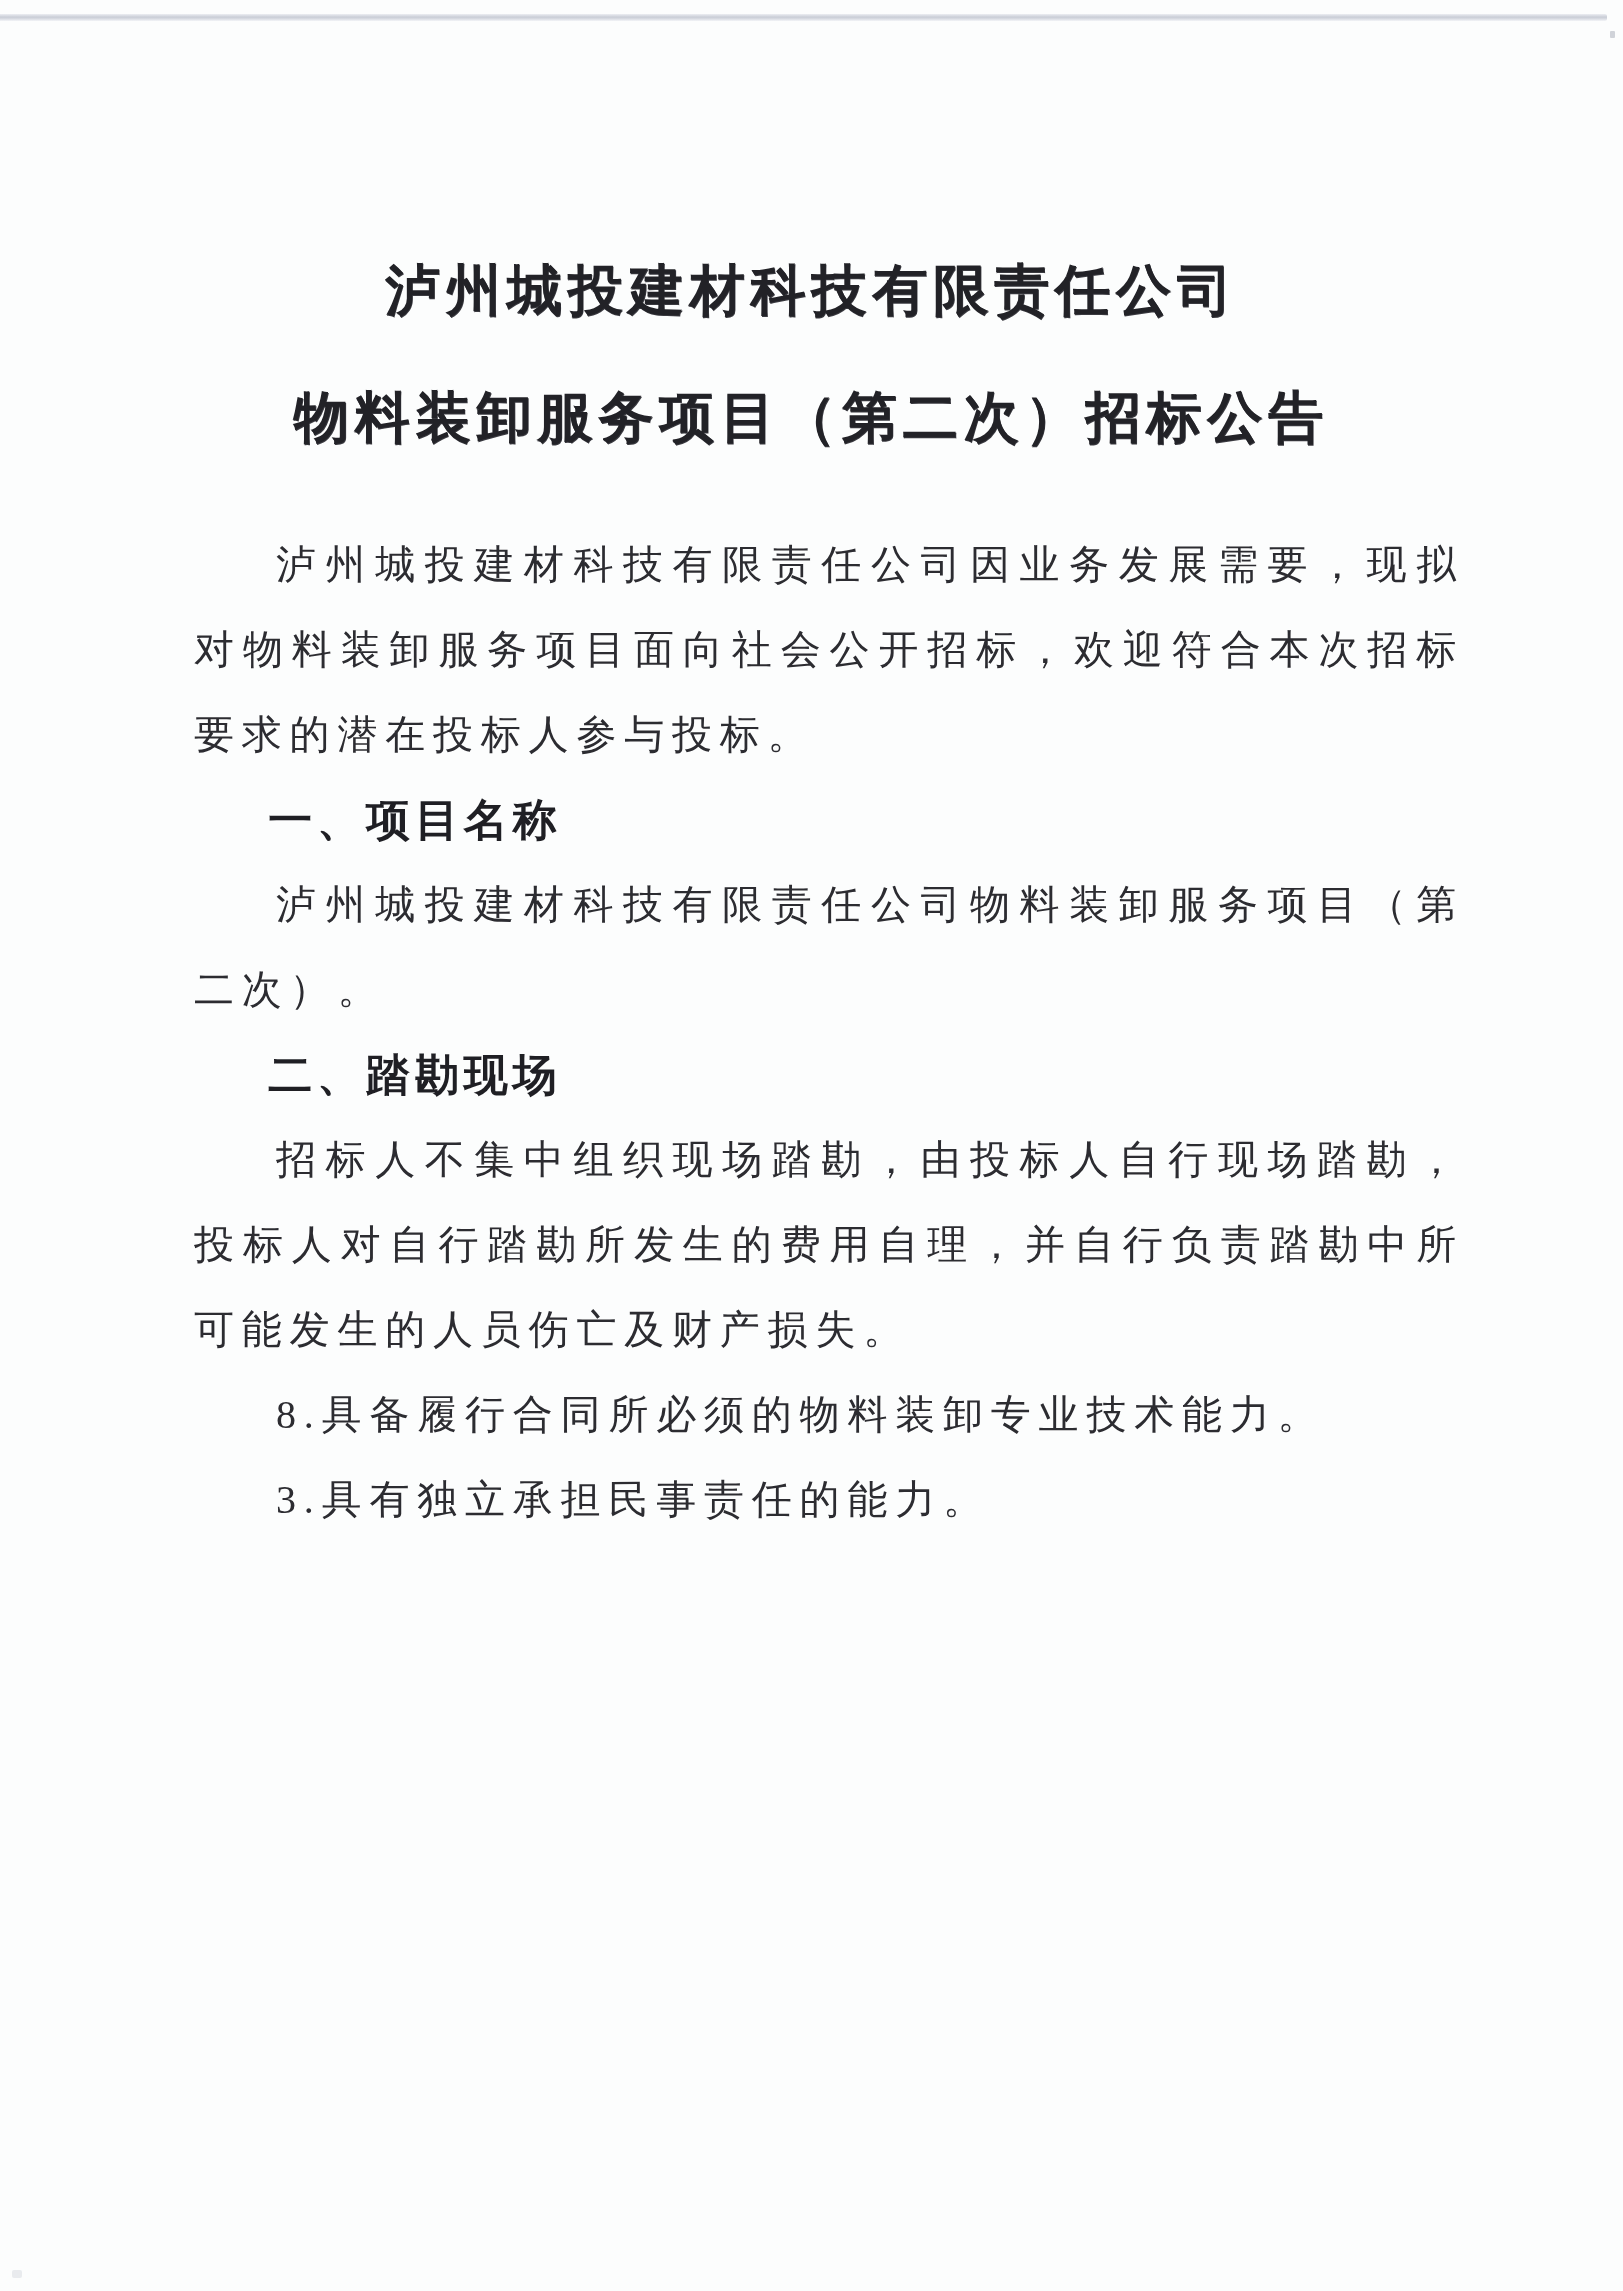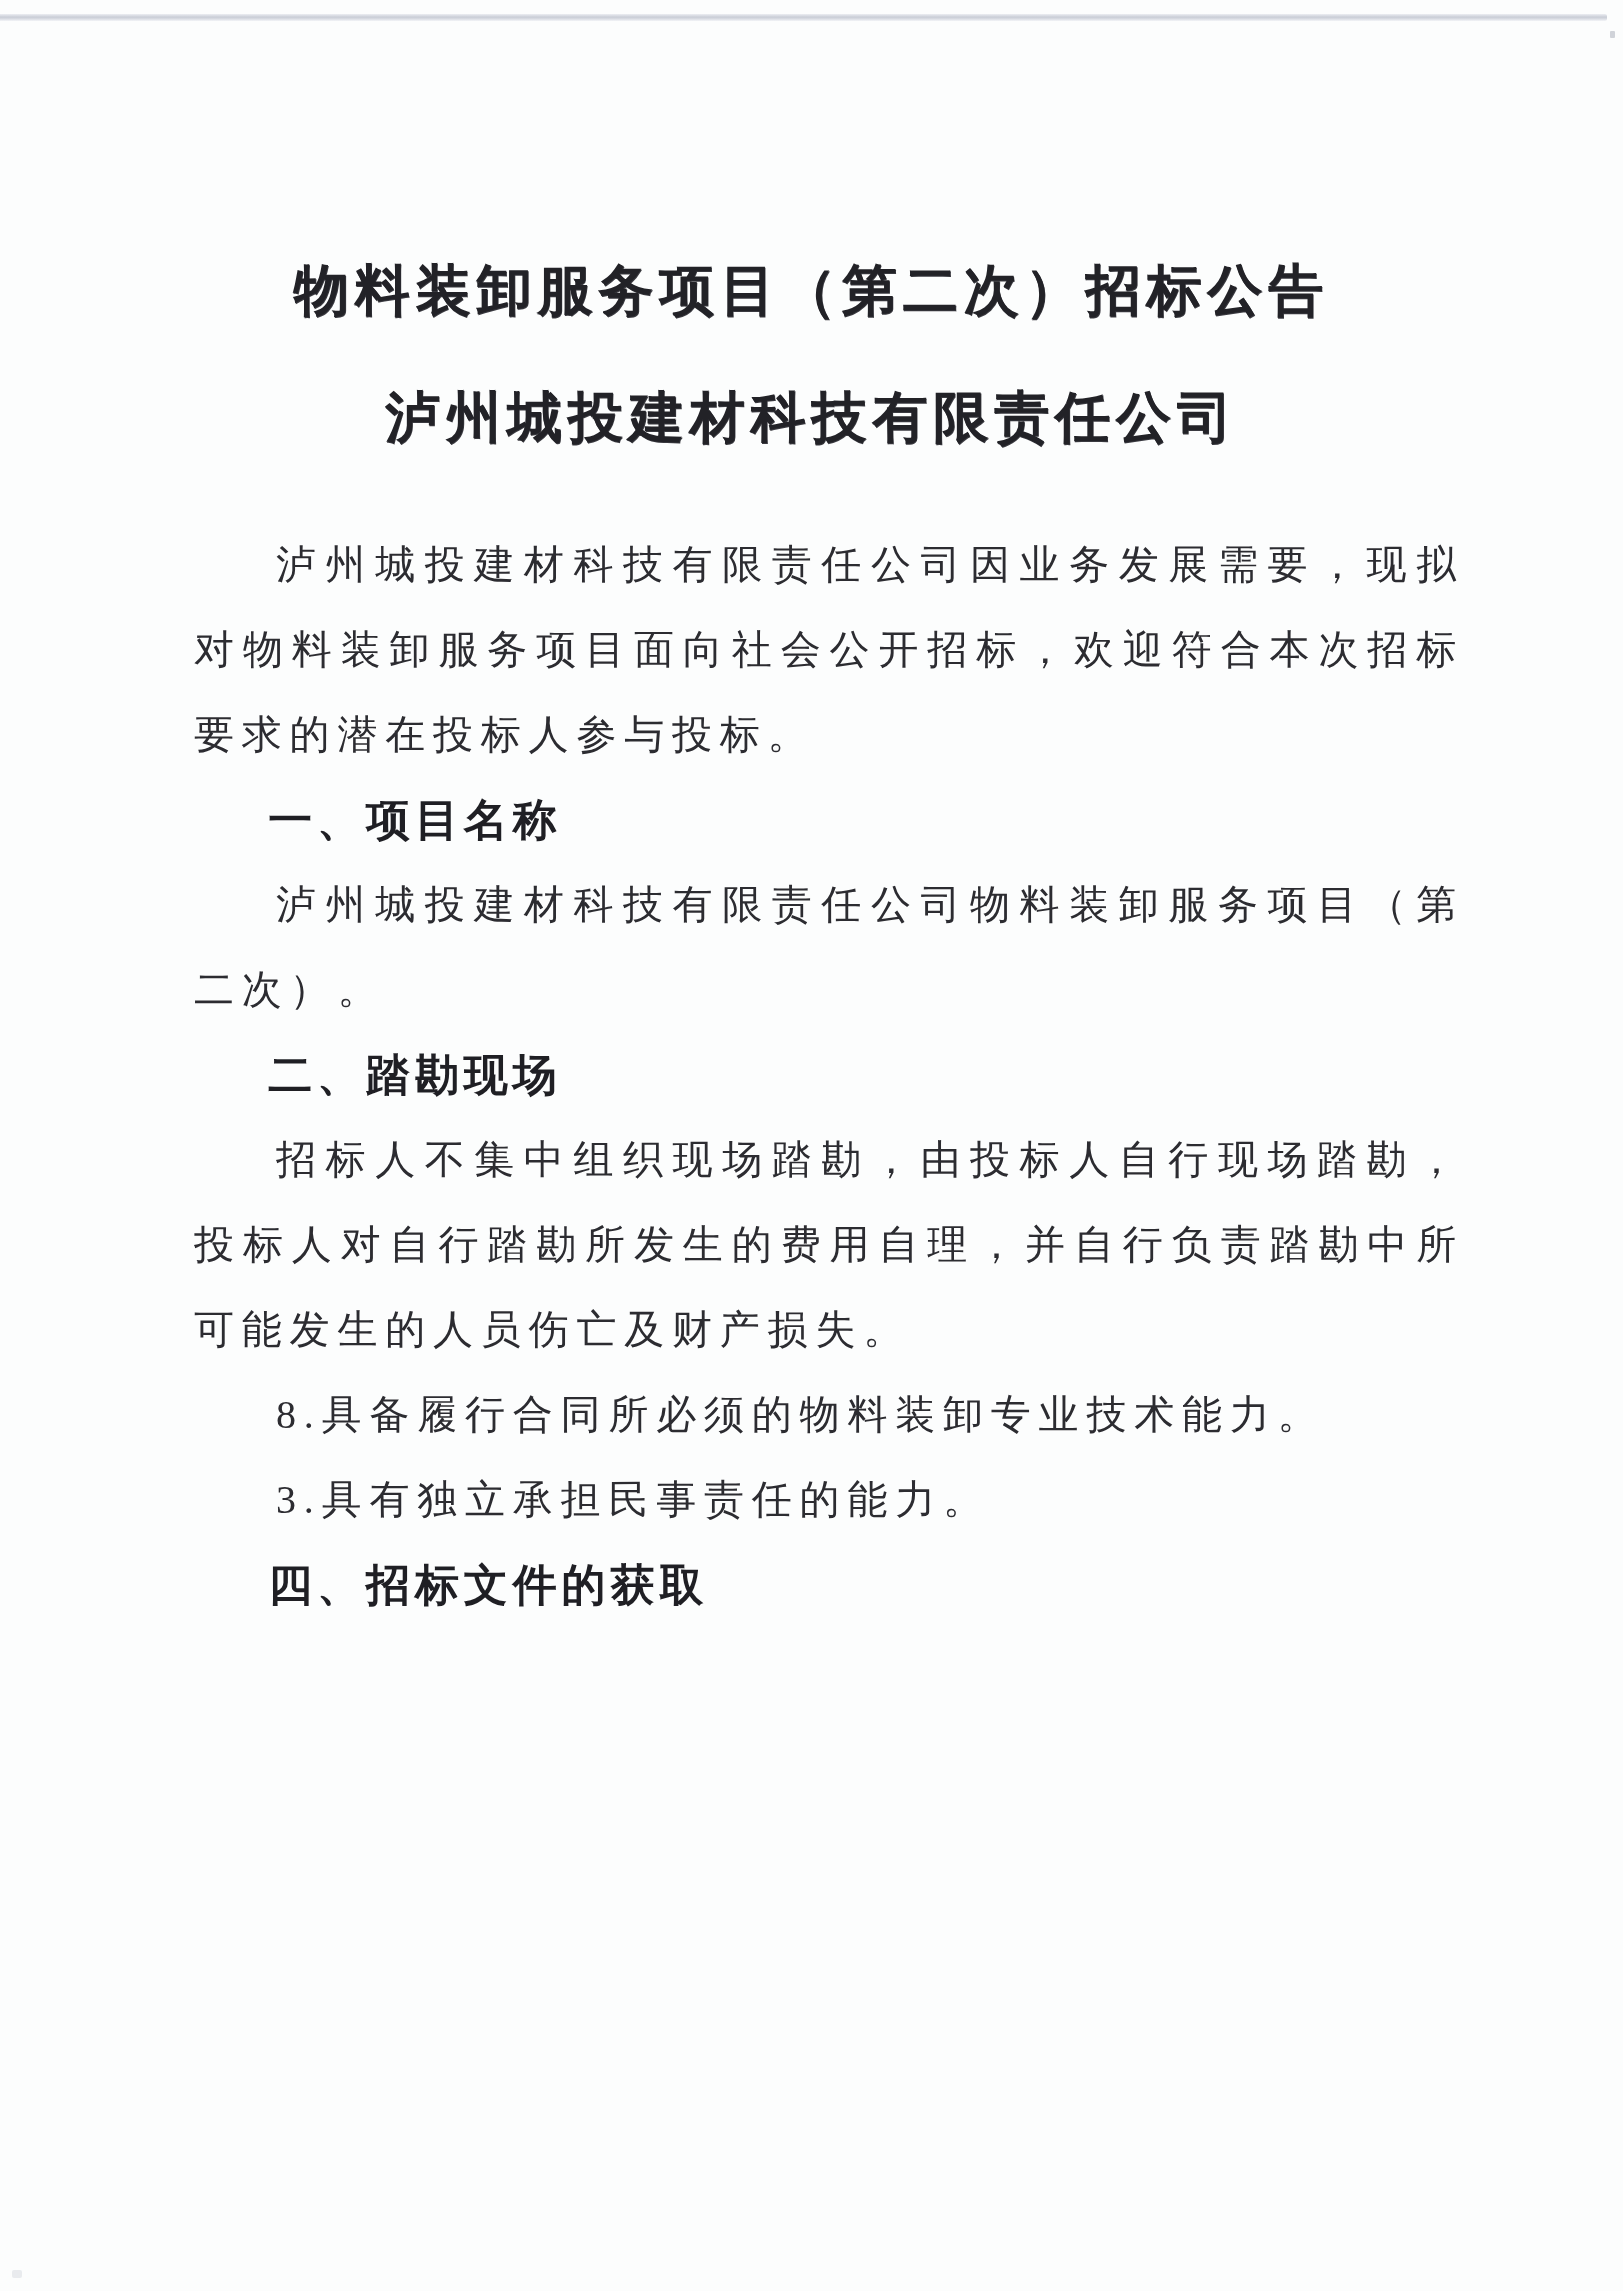--- a/index.html
+++ b/index.html
@@ -91,39 +91,38 @@
 </head>
 <body>
 
 <div class="page">
 
   <div class="scan-line"></div>
   <div class="scan-dot-right"></div>
   <div class="scan-smudge-bottom"></div>
 
   <div class="title-block">
+    <div>泸州城投建材科技有限责任公司</div>
     <div>物料装卸服务项目（第二次）招标公告</div>
-    <div>泸州城投建材科技有限责任公司</div>
   </div>
 
   <div class="body-block">
     <p class="para">泸州城投建材科技有限责任公司因业务发展需要，现拟对物料装卸服务项目面向社会公开招标，欢迎符合本次招标要求的潜在投标人参与投标。</p>
 
     <p class="heading">一、项目名称</p>
 
     <p class="para">泸州城投建材科技有限责任公司物料装卸服务项目（第二次）。</p>
 
     <p class="heading">二、踏勘现场</p>
 
     <p class="para">招标人不集中组织现场踏勘，由投标人自行现场踏勘，投标人对自行踏勘所发生的费用自理，并自行负责踏勘中所可能发生的人员伤亡及财产损失。</p>
 
 
 
     <p class="para">8.具备履行合同所必须的物料装卸专业技术能力。</p>
 
     <p class="para">3.具有独立承担民事责任的能力。</p>
 
-    <p class="heading">四、招标文件的获取</p>
 
   </div>
 
 </div>
 
 
 </body></html>

